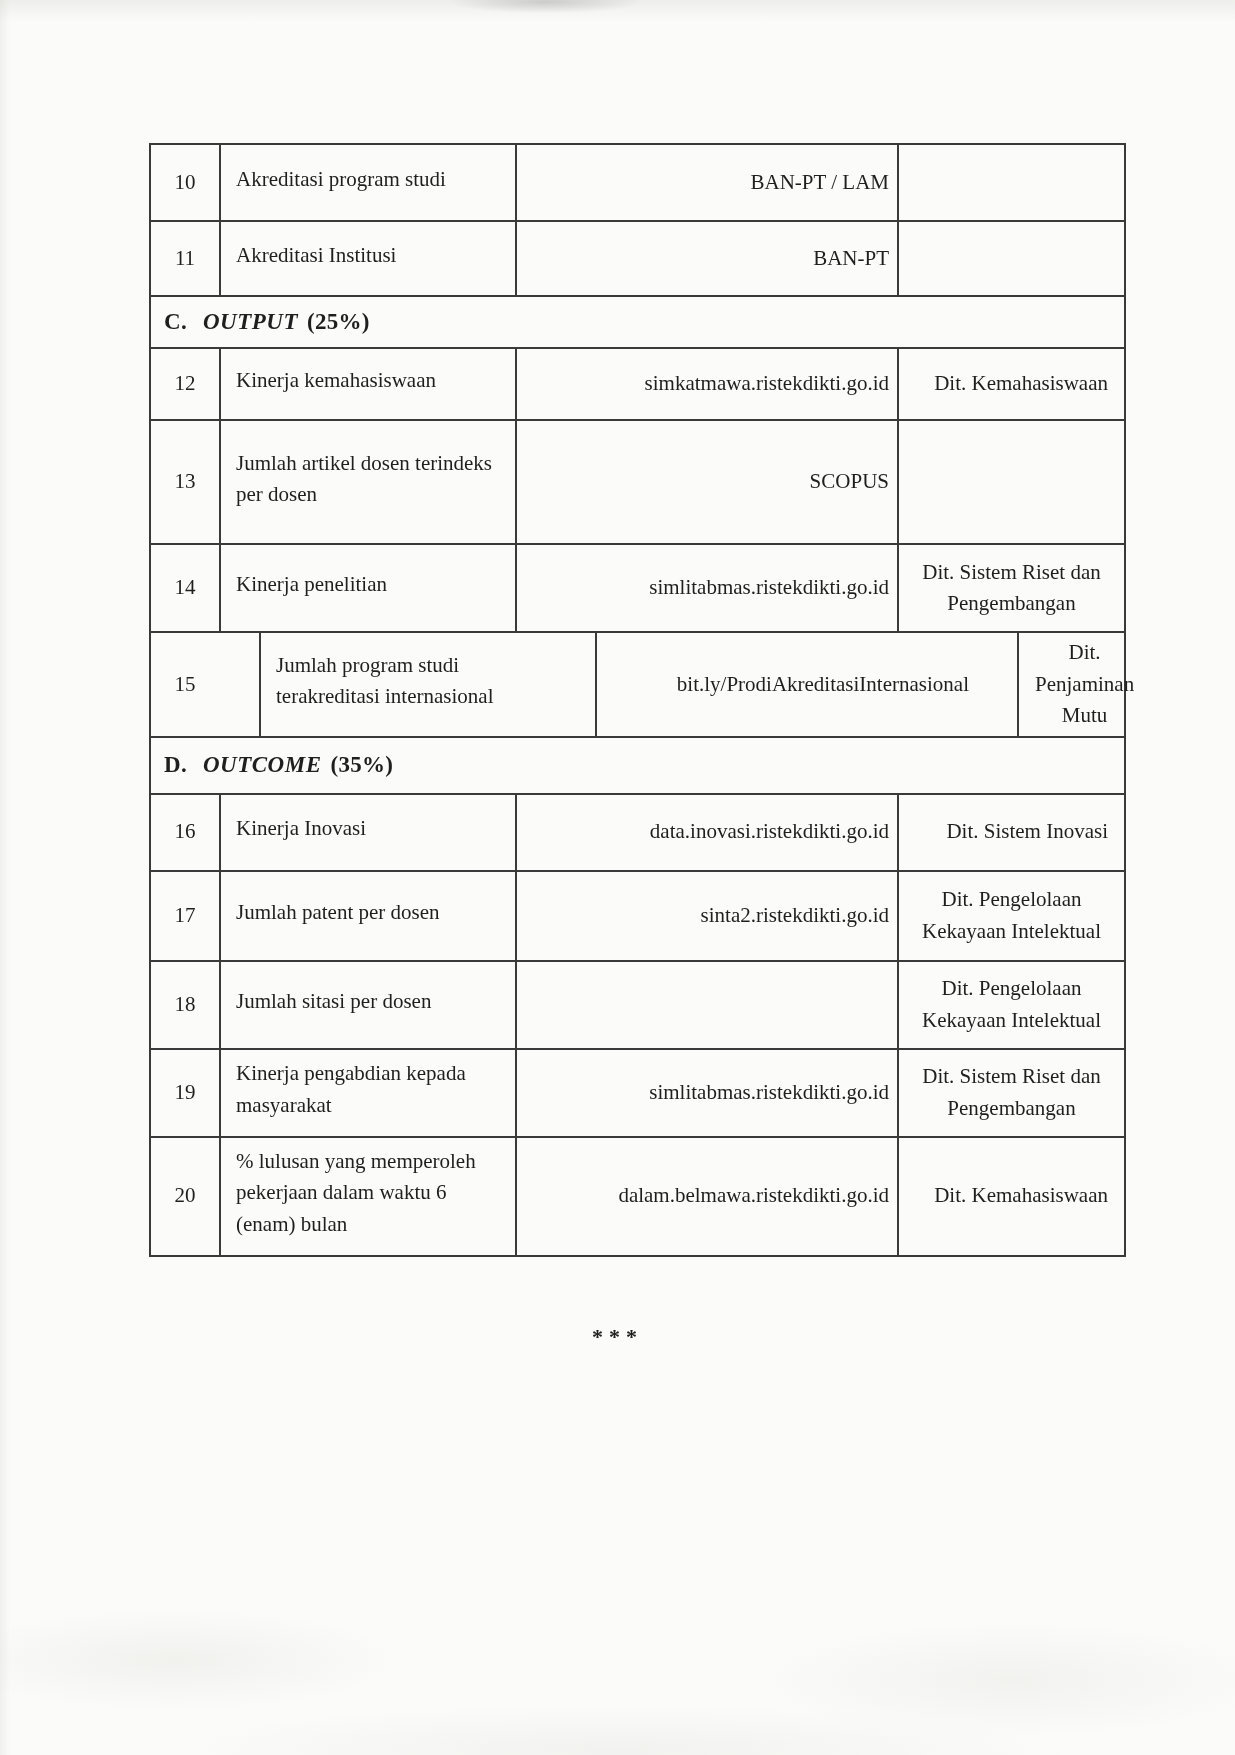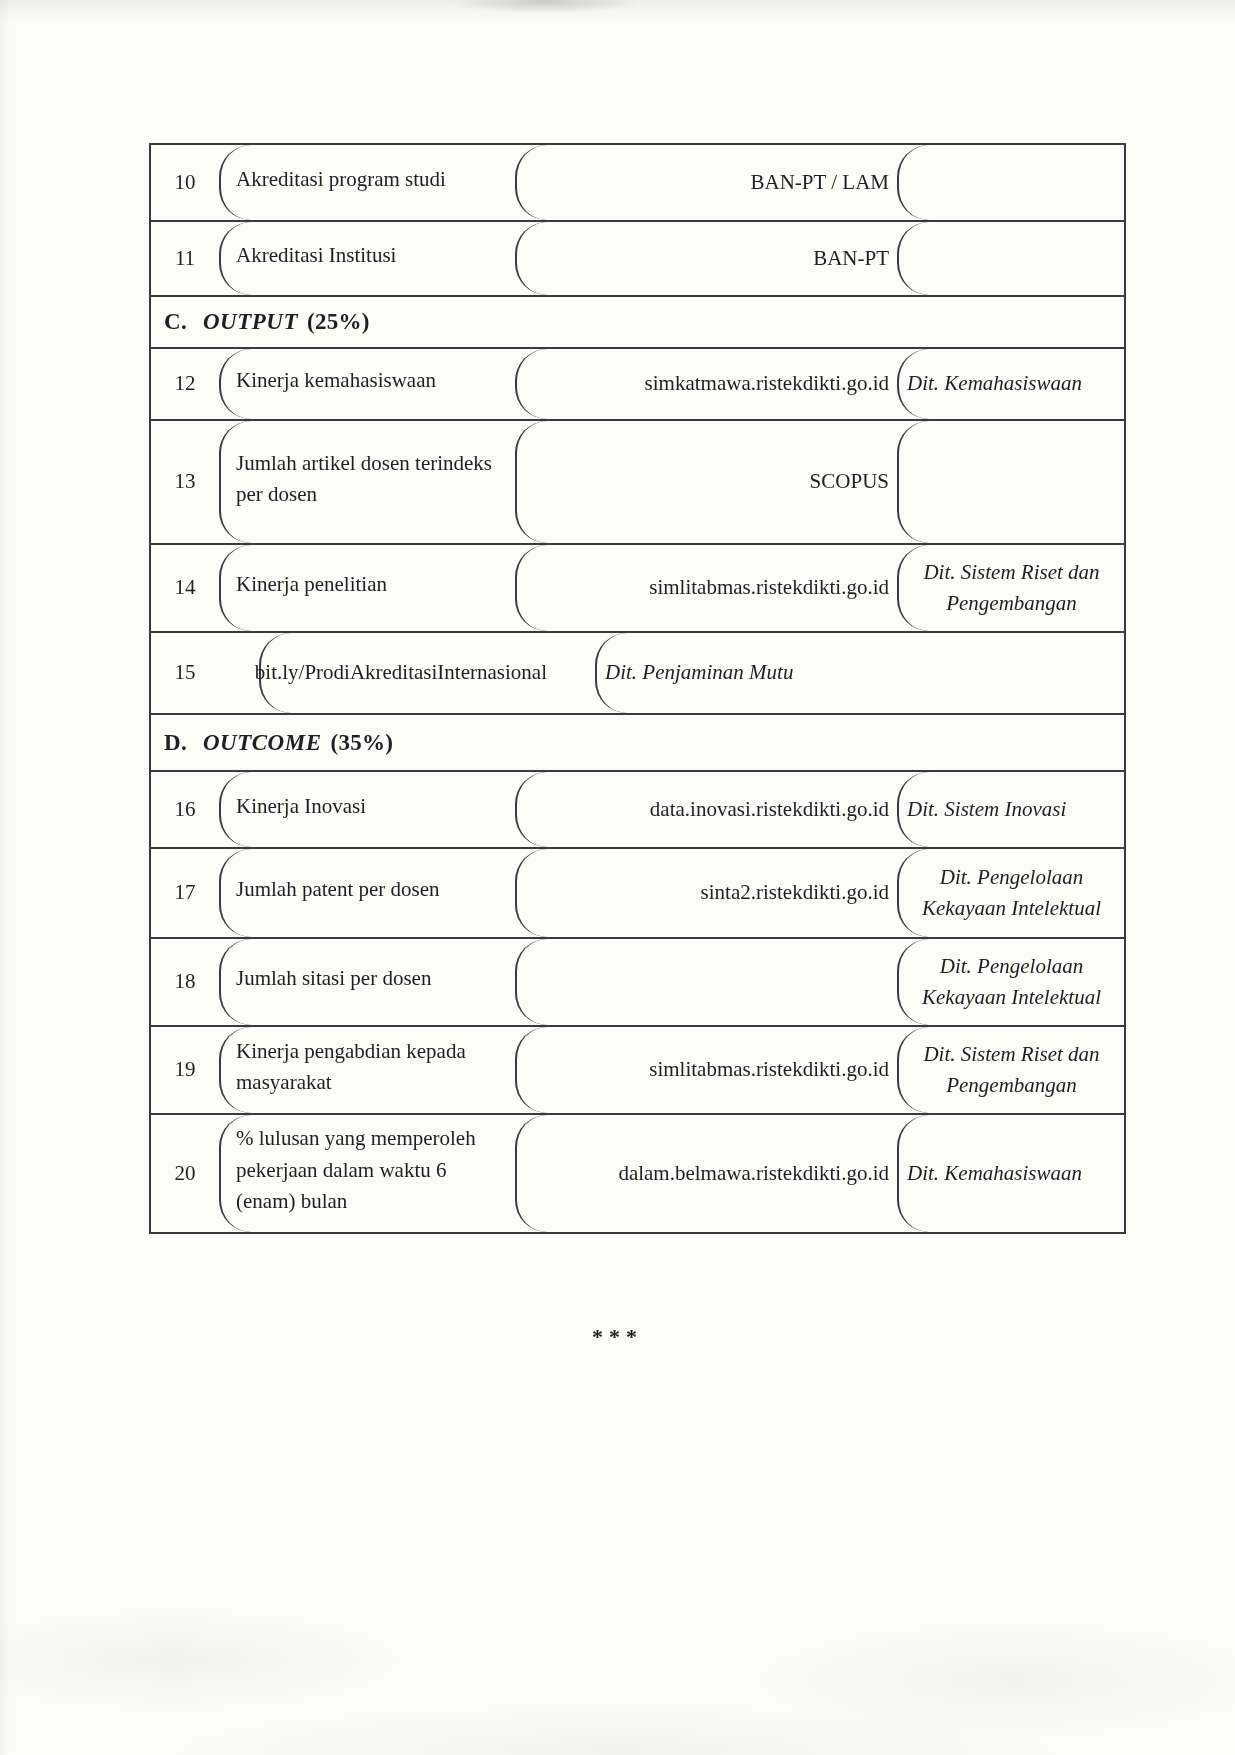--- a/index.html
+++ b/index.html
@@ -44,26 +44,26 @@
     align-items:center;
     padding-left:13px;
     font-weight:bold;
     font-size:23px;
     letter-spacing:.3px;
   }
   .sec-letter{margin-right:16px;}
   .sec-title{font-style:italic;margin-right:9px;letter-spacing:.5px;}
   .cell{
     display:flex;align-items:center;
-    font-size:21px;line-height:1.5;border-radius:32px;
+    font-size:21px;line-height:1.5;
   }
   .c-no{justify-content:center;}
   .c-ind{padding:6px 10px 12px 15px;text-align:left;}
   .c-src{justify-content:flex-end;text-align:center;padding:4px 8px;}
-  .c-pic{justify-content:flex-start;text-align:center;padding:4px 8px;font-style:italic;}
+  .c-pic{justify-content:flex-end;text-align:center;padding:4px 16px;}
   
   .rh-75{min-height:75px;}
   .rh-72{min-height:72px;}
   .rh-124{min-height:124px;}
   .rh-88{min-height:88px;}
   .rh-82{min-height:82px;gap:40px;}
   .rh-77{min-height:77px;}
   .rh-90{min-height:90px;}
   .rh-119{min-height:119px;}
   .sh-52{min-height:52px;}
@@ -158,20 +158,23 @@
       </div>
     <div class="cell c-pic">
         <span>Dit. Sistem Riset dan Pengembangan</span>
       </div>
   </div>
 
   <div class="t-row rh-82">
     <div class="cell c-no">
         <span>15</span>
       </div>
+    <div class="cell c-ind">
+        <span>Jumlah program studi terakreditasi internasional</span>
+      </div>
     <div class="cell c-src">
         <span>bit.ly/ProdiAkreditasiInternasional</span>
       </div>
     <div class="cell c-pic">
         <span>Dit. Penjaminan Mutu</span>
       </div>
   </div>
 
   <div class="t-row section sh-57">
     <span class="sec-letter">D.</span>

